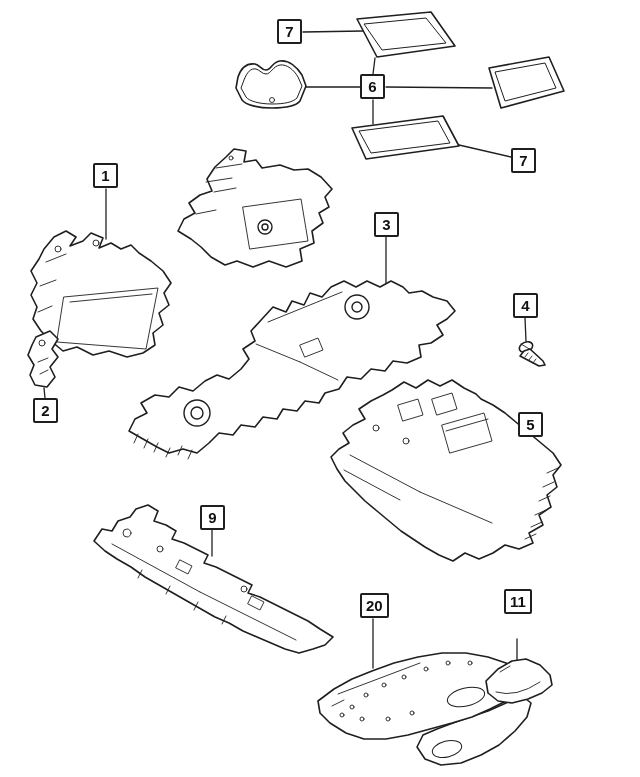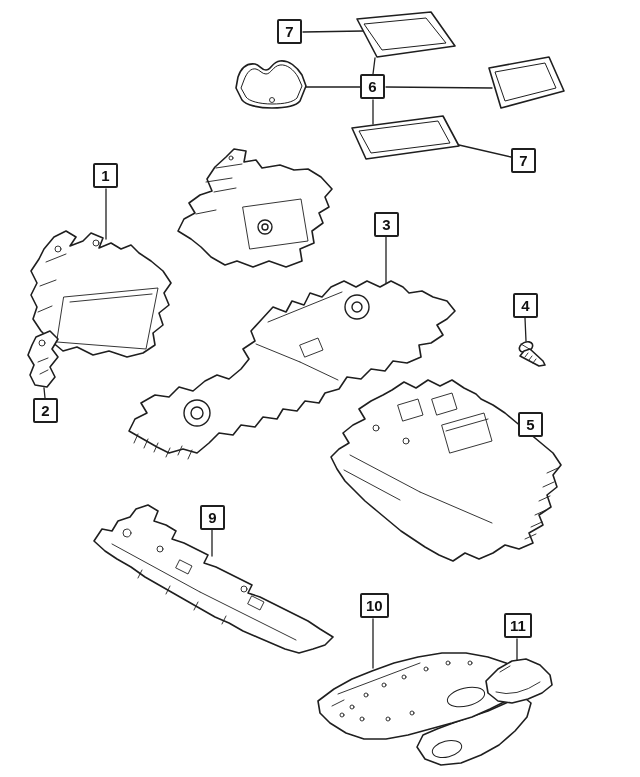--- a/index.html
+++ b/index.html
@@ -212,16 +212,16 @@
 
   <div class="callout" style="left:277px; top:19px;">7</div>
   <div class="callout" style="left:360px; top:74px;">6</div>
   <div class="callout" style="left:511px; top:148px;">7</div>
   <div class="callout" style="left:93px;  top:163px;">1</div>
   <div class="callout" style="left:374px; top:212px;">3</div>
   <div class="callout" style="left:33px;  top:398px;">2</div>
   <div class="callout" style="left:513px; top:293px;">4</div>
   <div class="callout" style="left:518px; top:412px;">5</div>
   <div class="callout" style="left:200px; top:505px;">9</div>
-  <div class="callout" style="left:360px; top:593px;">10</div>
-  <div class="callout" style="left:504px; top:613px;">11</div>
+  <div class="callout" style="left:360px; top:593px;">20</div>
+  <div class="callout" style="left:504px; top:589px;">11</div>
 
 </div>
 
 </body></html>

